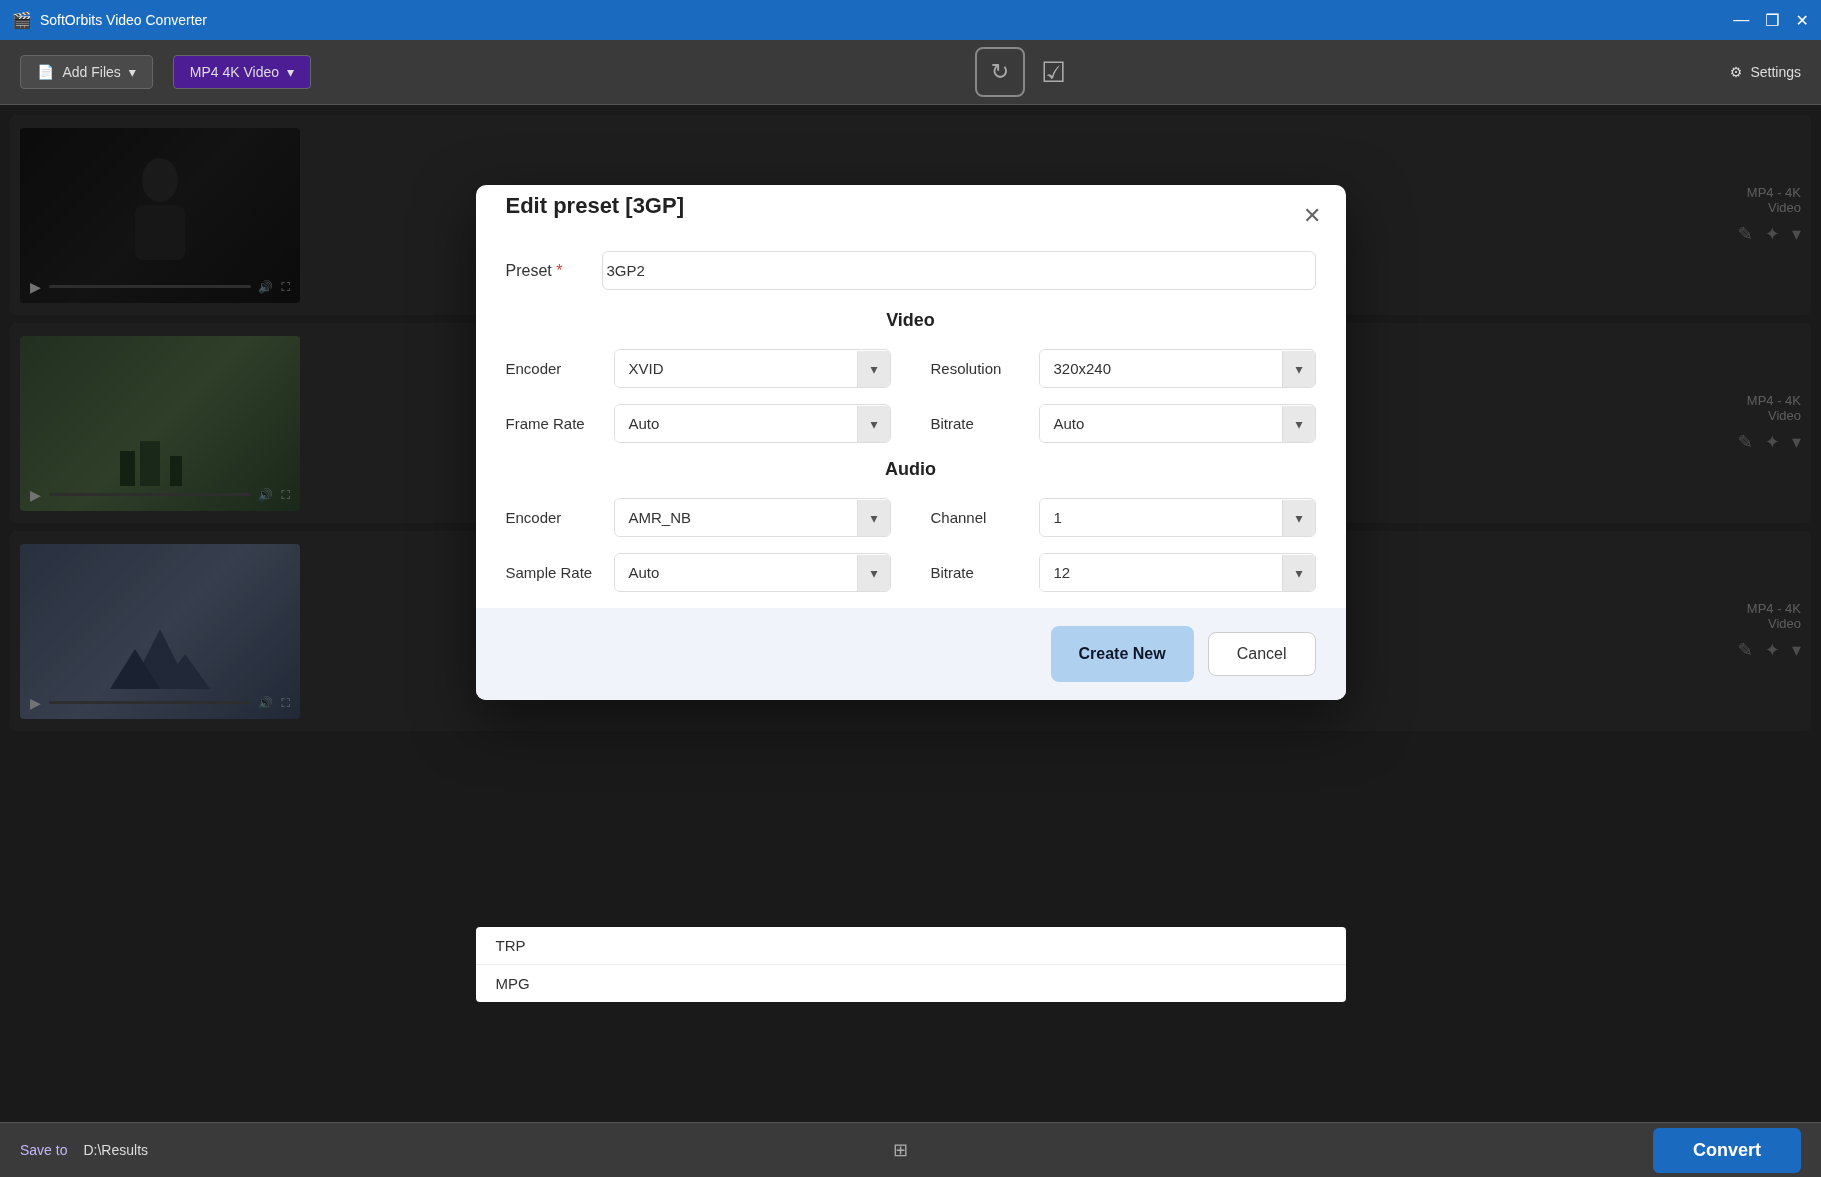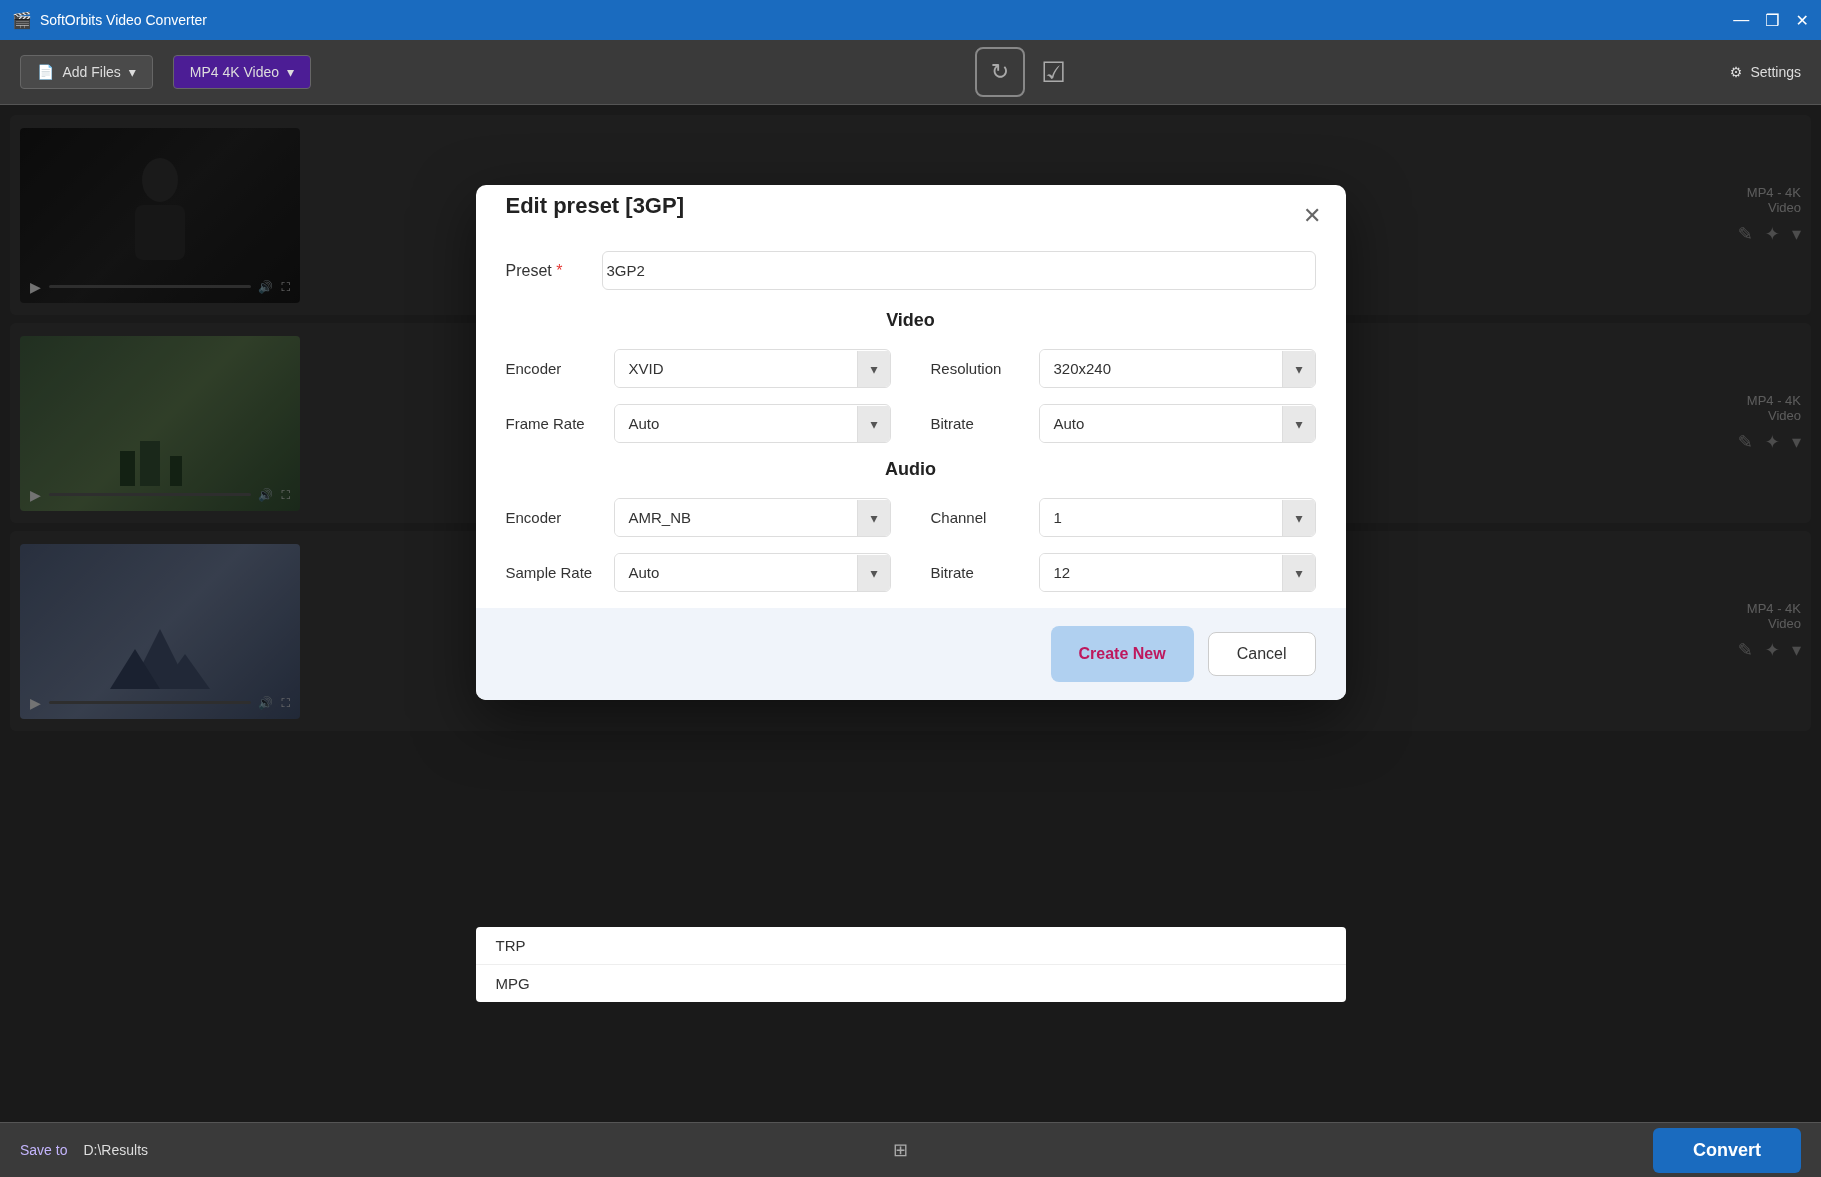--- a/index.html
+++ b/index.html
@@ -349,21 +349,21 @@
       background: #f0f4fa;
       padding: 18px 30px;
       display: flex;
       align-items: center;
       justify-content: flex-end;
       gap: 14px;
       margin-top: 16px;
     }
     .create-new-btn {
       background: #b0d0f0;
-      color: #be185d;
+      color: #0f172a;
       border: none;
       padding: 19px 28px;
       border-radius: 8px;
       font-size: 16px;
       font-weight: 600;
       cursor: pointer;
     }
     .cancel-btn {
       background: white;
       color: #333;

